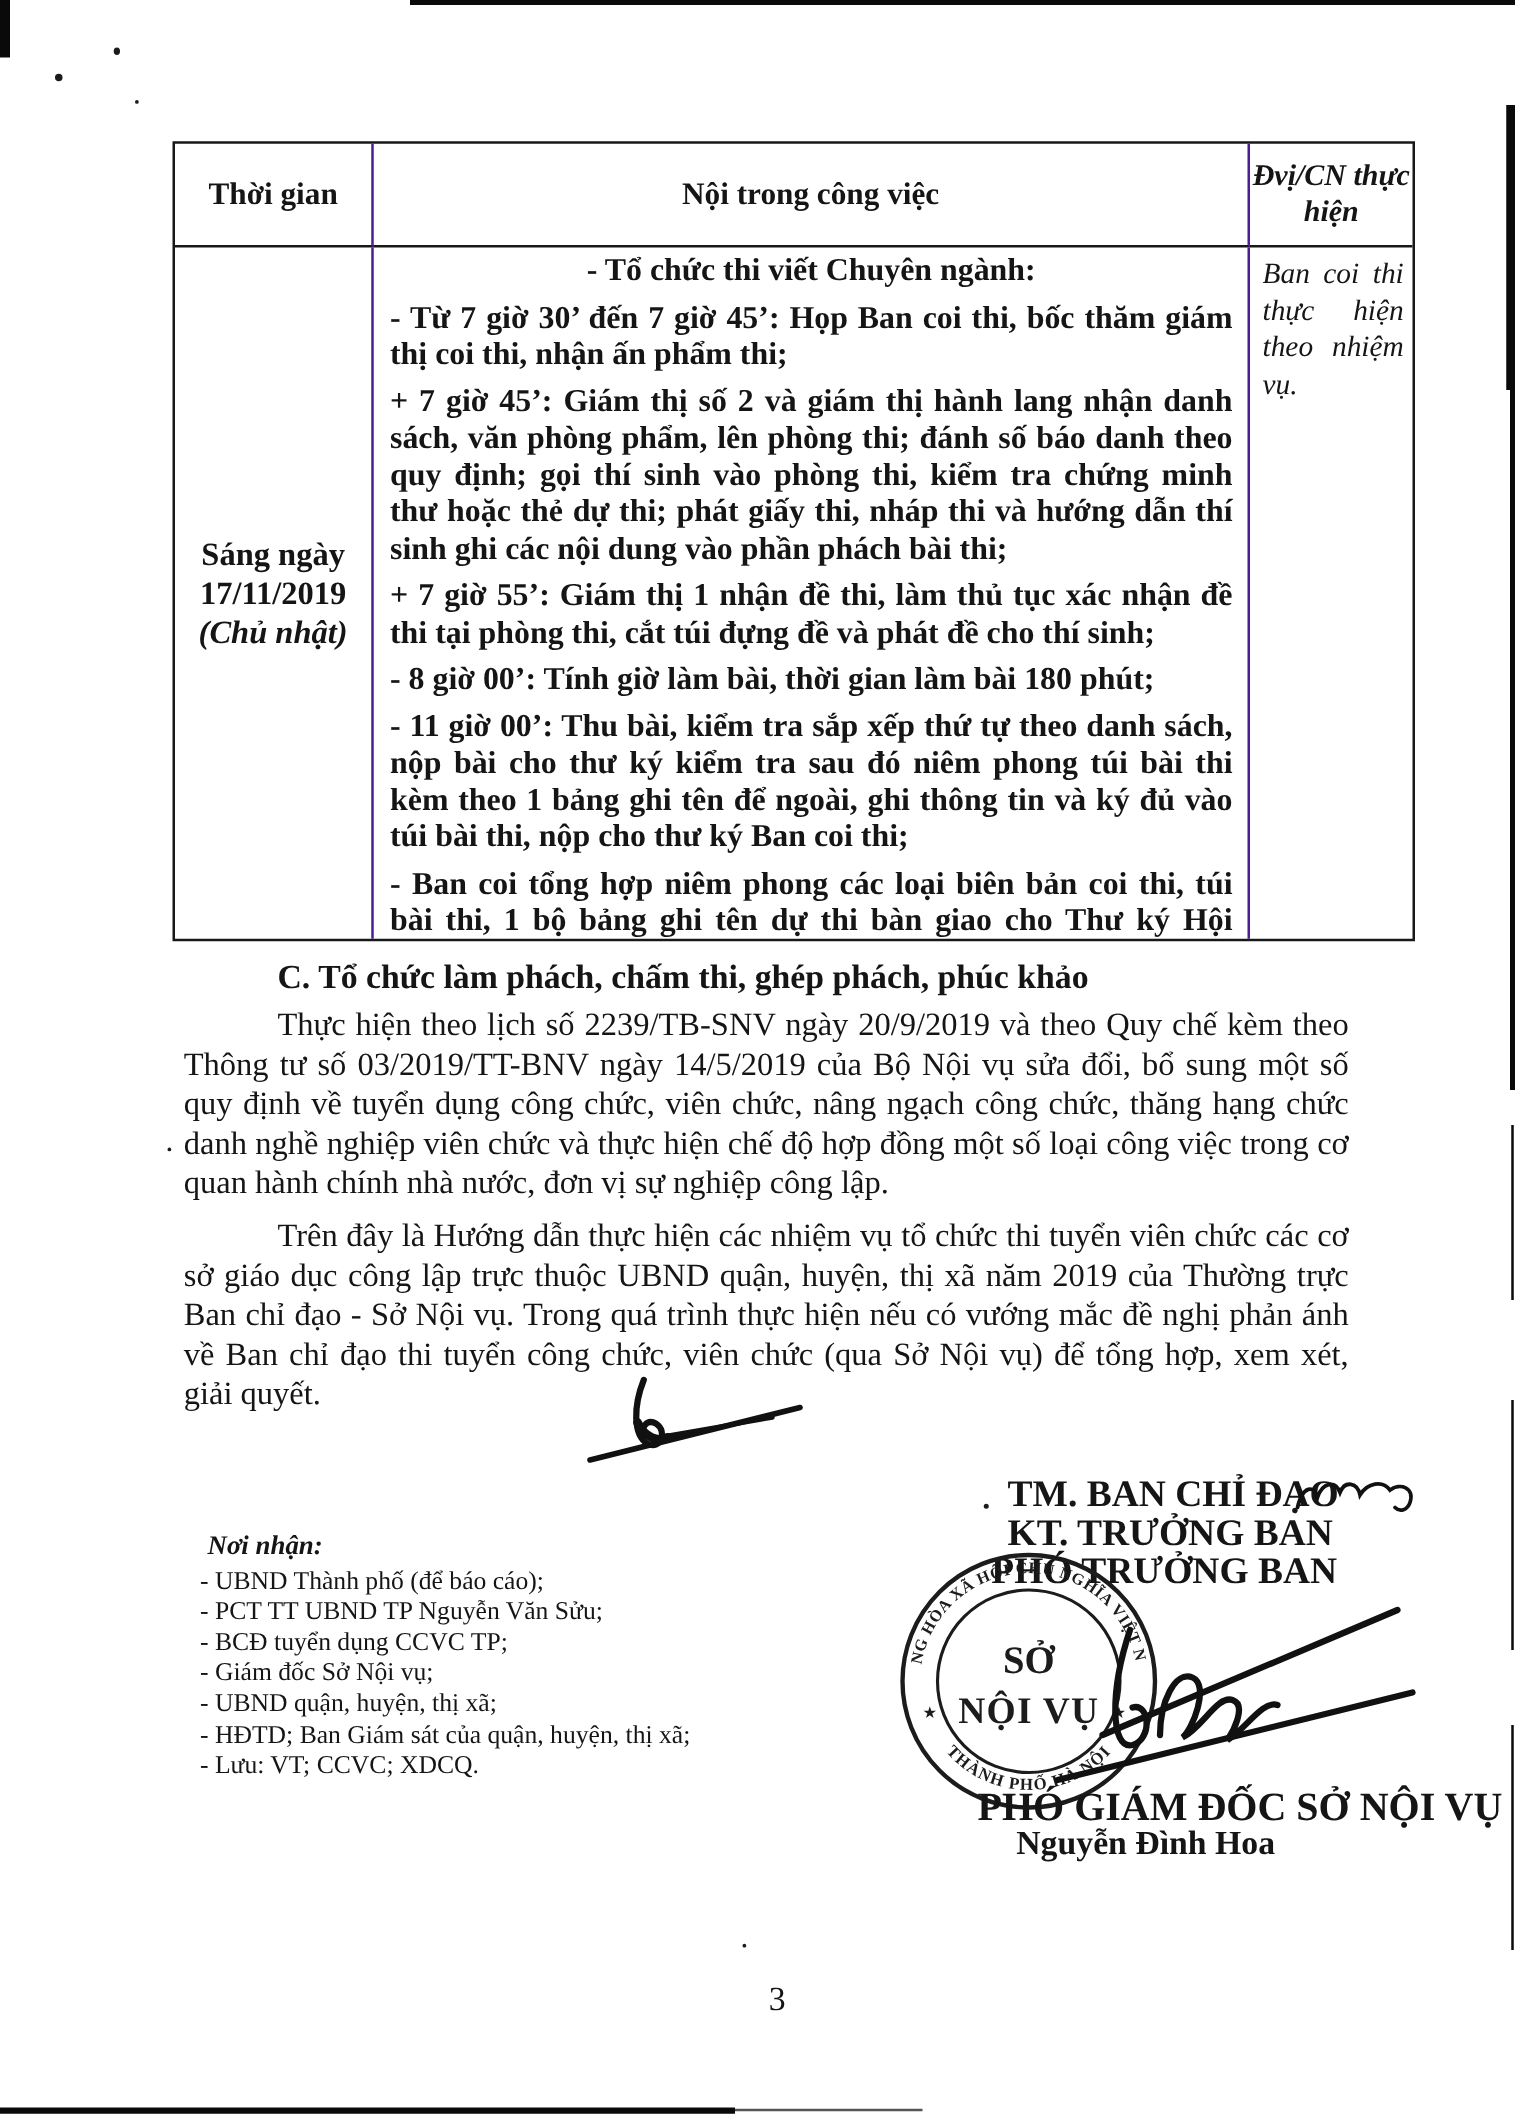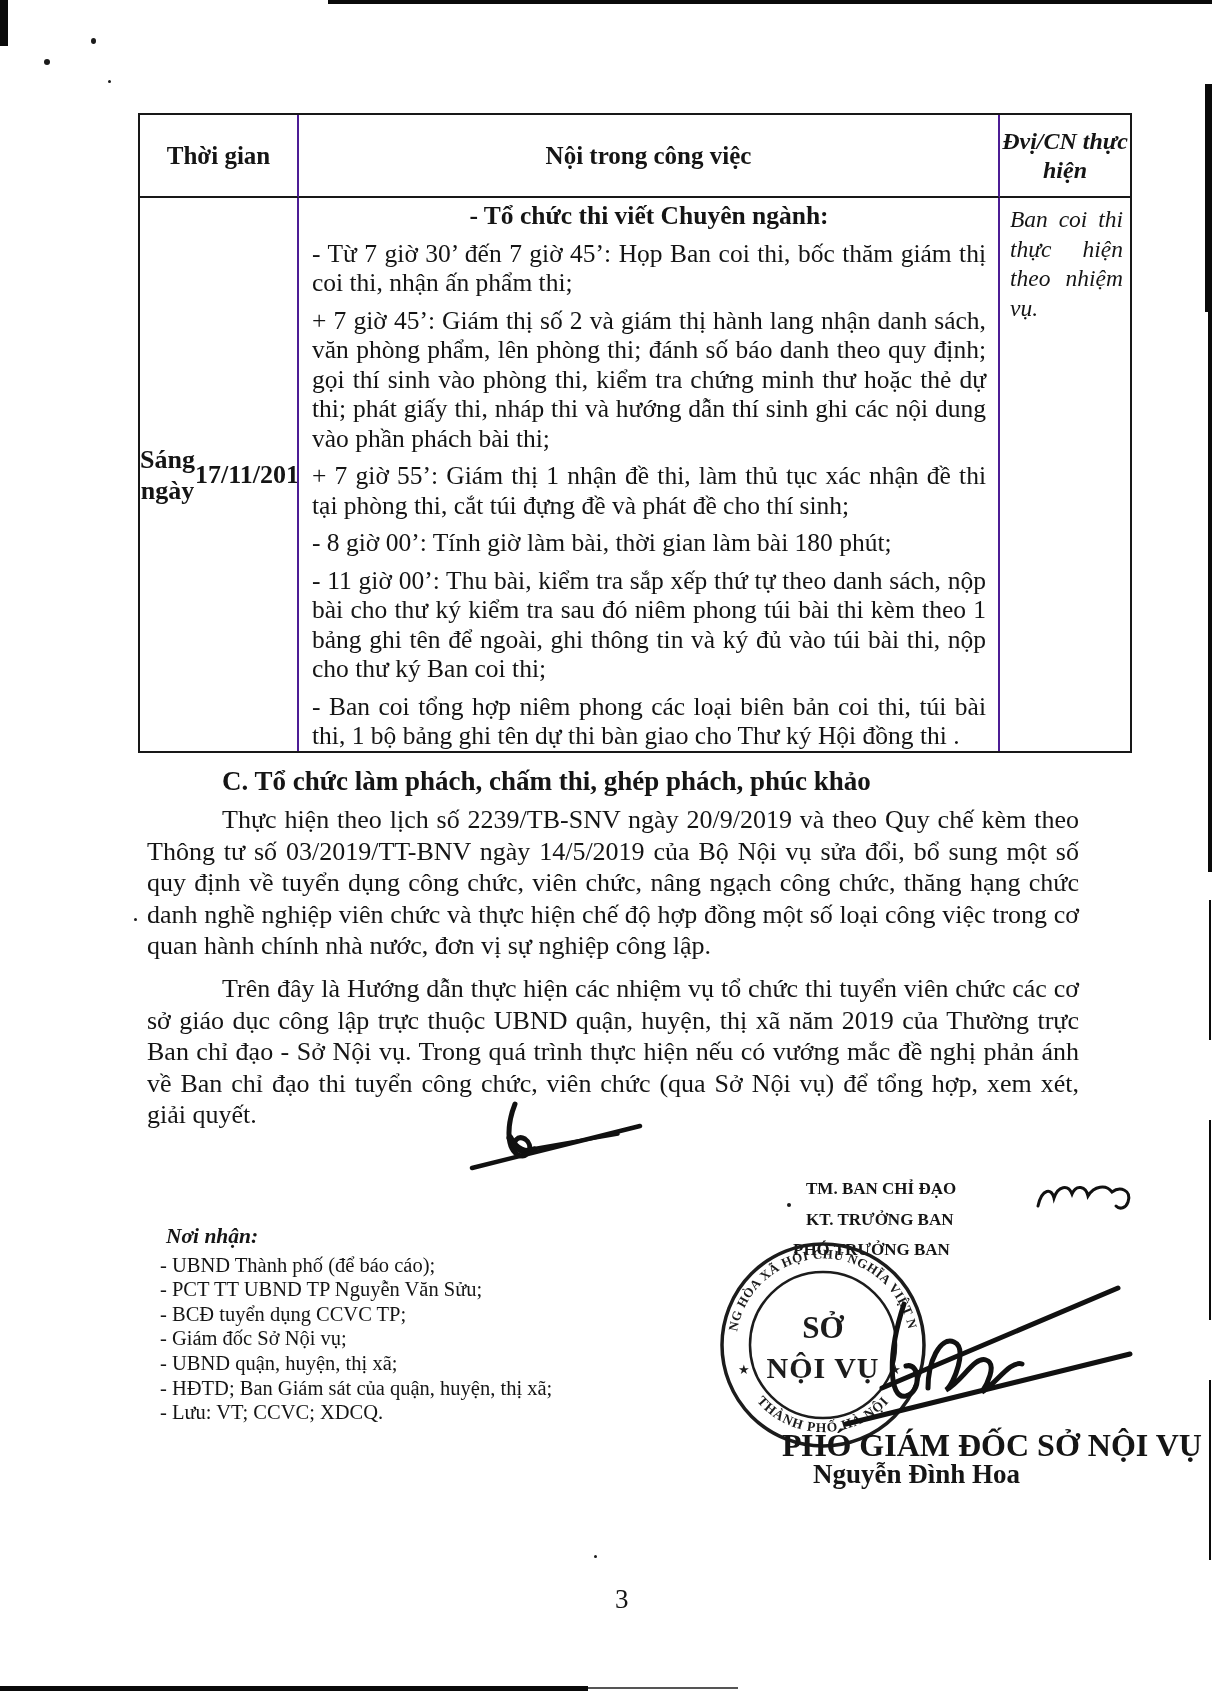--- a/index.html
+++ b/index.html
@@ -12,37 +12,37 @@
   
   .doc-table{position:absolute;left:138px;top:113px;width:994px;height:640px;
              border:2.5px solid #181818;display:grid;
              grid-template-columns:159px 701px 1fr;grid-template-rows:83px 1fr;
              box-sizing:border-box;}
   .cell{box-sizing:border-box;border-right:2px solid #4c1d95;border-bottom:2px solid #181818;overflow:hidden;}
   .cell.last-col{border-right:none;}
   .cell.last-row{border-bottom:none;}
   .th{display:flex;align-items:center;justify-content:center;font-weight:bold;font-size:25px;text-align:center;}
   .th-unit{font-style:italic;font-size:24px;line-height:1.2;}
-  .time-cell{display:flex;flex-direction:row;align-items:center;
+  .time-cell{display:flex;flex-direction:column;align-items:center;justify-content:center;
              font-weight:bold;font-size:26px;line-height:31px;text-align:center;}
   .time-italic{font-style:italic;}
   .content-cell{padding:3px 12px 0 13px;}
-  .content-cell p{margin:0 0 8px 0;font-size:25.5px;line-height:29.5px;text-align:justify;}
+  .content-cell p{margin:0 0 8px 0;font-size:25.5px;line-height:29.5px;text-align:justify;font-weight:bold;}
   .content-cell p.task-title{font-weight:bold;text-align:center;}
   .unit-cell{padding:7px 7px 0 10px;font-style:italic;font-size:23.5px;line-height:29.5px;text-align:justify;}
   
   .heading-c{position:absolute;left:222px;top:766px;font-weight:bold;font-size:27px;}
   .body-par{position:absolute;left:147px;width:932px;font-size:26px;line-height:31.5px;
             text-align:justify;text-indent:75px;margin:0;}
   
   .recipients{position:absolute;left:160px;top:1176px;width:480px;font-size:20.5px;line-height:24.6px;margin-top:48px;}
   .recip-title{font-weight:bold;font-style:italic;font-size:21.5px;margin:0 0 4px 6px;}
   .recip-item{margin:0;}
   
-  .sig-line{position:absolute;font-weight:bold;font-size:17px;white-space:nowrap;}
+  .sig-line{position:absolute;font-weight:bold;font-size:30px;white-space:nowrap;}
   .sig-pos{position:absolute;font-weight:bold;font-size:32px;white-space:nowrap;margin-left:18px;}
   .sig-name{position:absolute;font-weight:bold;font-size:27px;white-space:nowrap;}
   
   .page-num{position:absolute;left:615px;top:1584px;font-size:27px;}
   svg{display:block;}
 </style>
 </head>
 <body>
 
 <div class="page">

